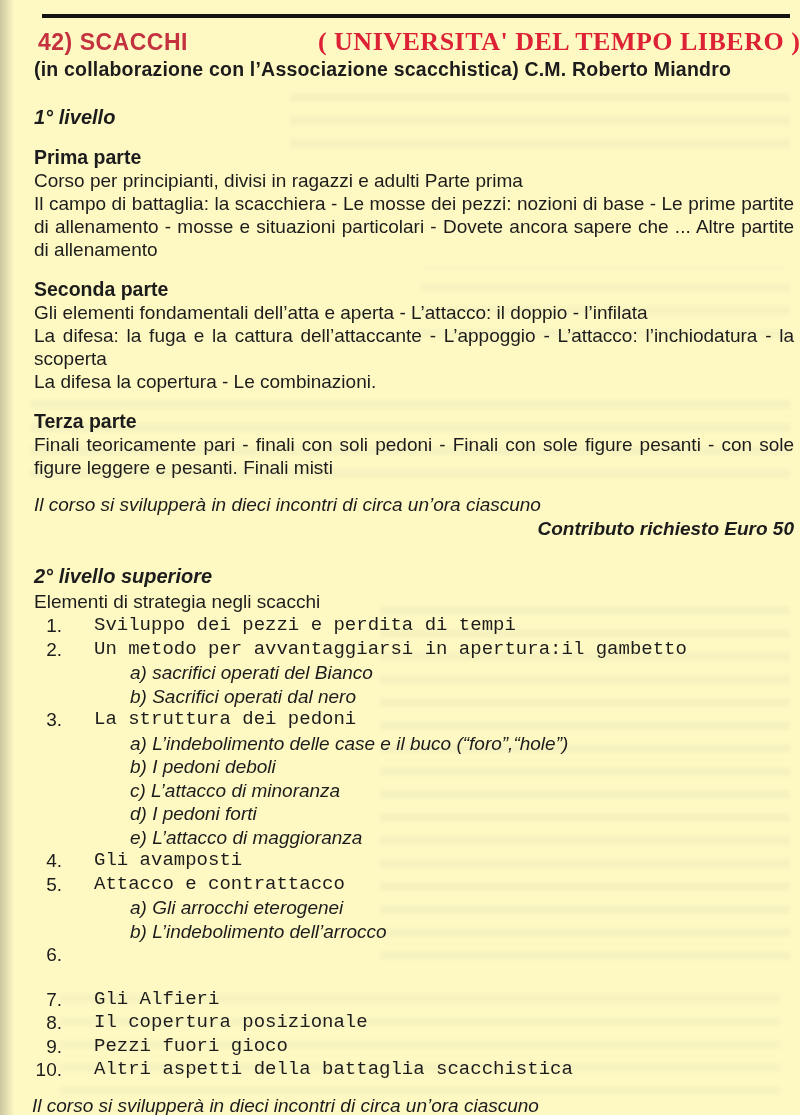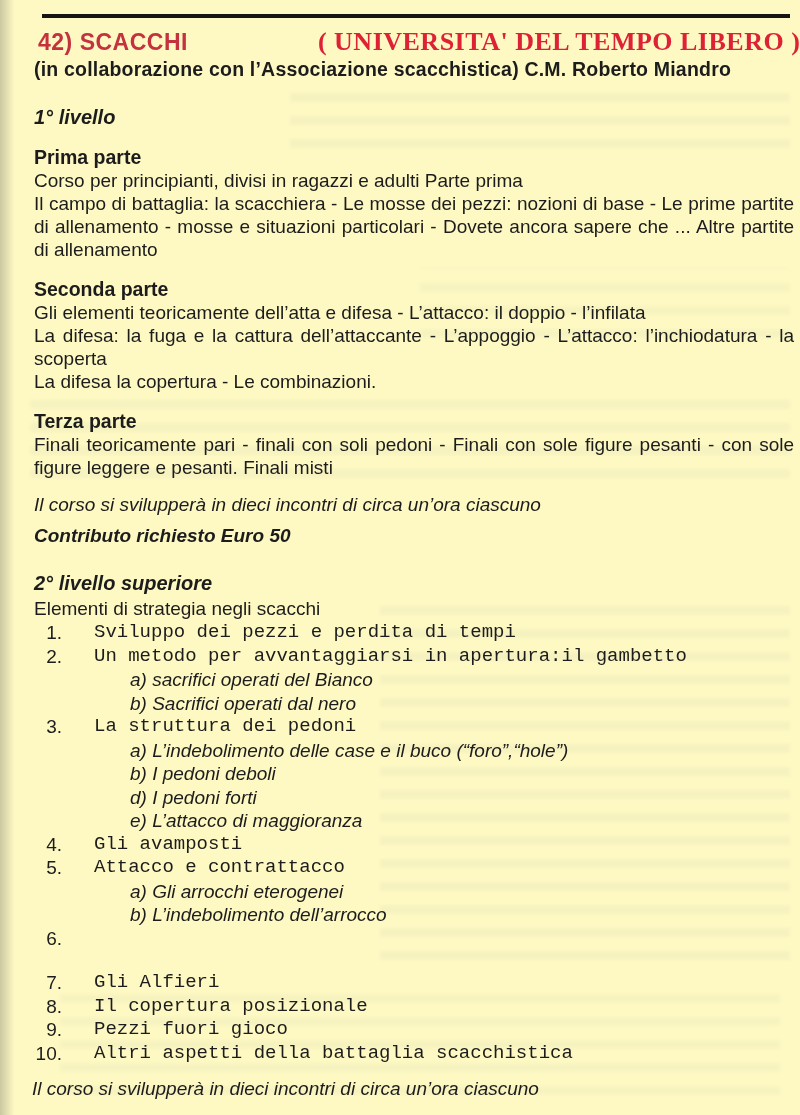--- a/index.html
+++ b/index.html
@@ -103,21 +103,22 @@
     font-size: 19px;
     line-height: 23px;
     font-style: italic;
     margin: 14px 0 0 2px;
   }
   .note-bold {
     font-size: 19px;
     line-height: 23px;
     font-style: italic;
     font-weight: bold;
-    margin: 8px 0 0 2px;
+    margin: 1px 0 0 2px;
+    text-align: right;
   }
   .intro-line {
     font-size: 19px;
     line-height: 23px;
     margin: 2px 0 0 2px;
   }
   .items { margin-top: 1px; }
   .item { display: flex; line-height: 23.5px; font-size: 19px; }
   .item .num  { flex: 0 0 30px; text-align: right; }
   .item .itext { margin-left: 32px; font-family: Liberation Mono, monospace; }
@@ -155,21 +156,21 @@
     <div class="level-title">1° livello</div>
 
     <div class="section">
       <div class="sec-head">Prima parte</div>
       <p class="body">Corso per principianti, divisi in ragazzi e adulti Parte prima</p>
       <p class="body just">Il campo di battaglia: la scacchiera - Le mosse dei pezzi: nozioni di base - Le prime partite di allenamento - mosse e situazioni particolari - Dovete ancora sapere che ... Altre partite di allenamento</p>
     </div>
 
     <div class="section">
       <div class="sec-head">Seconda parte</div>
-      <p class="body">Gli elementi teoricamente dell’atta e difesa - L’attacco: il doppio - l’infilata</p>
+      <p class="body">Gli elementi fondamentali dell’atta e aperta - L’attacco: il doppio - l’infilata</p>
       <p class="body just">La difesa: la fuga e la cattura dell’attaccante - L’appoggio - L’attacco: l’inchiodatura - la scoperta</p>
       <p class="body">La difesa la copertura - Le combinazioni.</p>
     </div>
 
     <div class="section">
       <div class="sec-head">Terza parte</div>
       <p class="body just">Finali teoricamente pari - finali con soli pedoni - Finali con sole figure pesanti - con sole figure leggere e pesanti. Finali misti</p>
     </div>
 
     <p class="note-italic">Il corso si svilupperà in dieci incontri di circa un’ora ciascuno</p>
@@ -191,20 +192,21 @@
       </div>
       <div class="subitem">a) sacrifici operati del Bianco</div>
       <div class="subitem">b) Sacrifici operati dal nero</div>
 
       <div class="item">
         <span class="num">3.</span>
         <span class="itext">La struttura dei pedoni</span>
       </div>
       <div class="subitem">a) L’indebolimento delle case e il buco (“foro”,“hole”)</div>
       <div class="subitem">b) I pedoni deboli</div>
+      <div class="subitem">c) L’attacco di minoranza</div>
       <div class="subitem">d) I pedoni forti</div>
       <div class="subitem">e) L’attacco di maggioranza</div>
 
       <div class="item">
         <span class="num">4.</span>
         <span class="itext">Gli avamposti</span>
       </div>
 
       <div class="item">
         <span class="num">5.</span>

